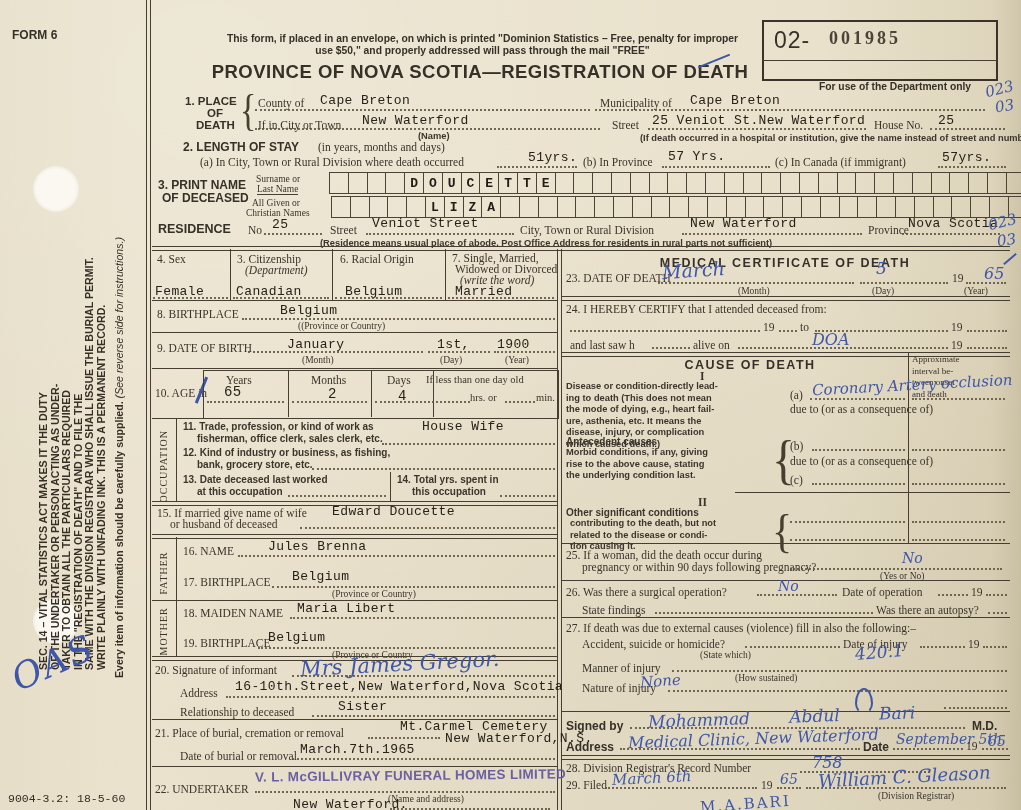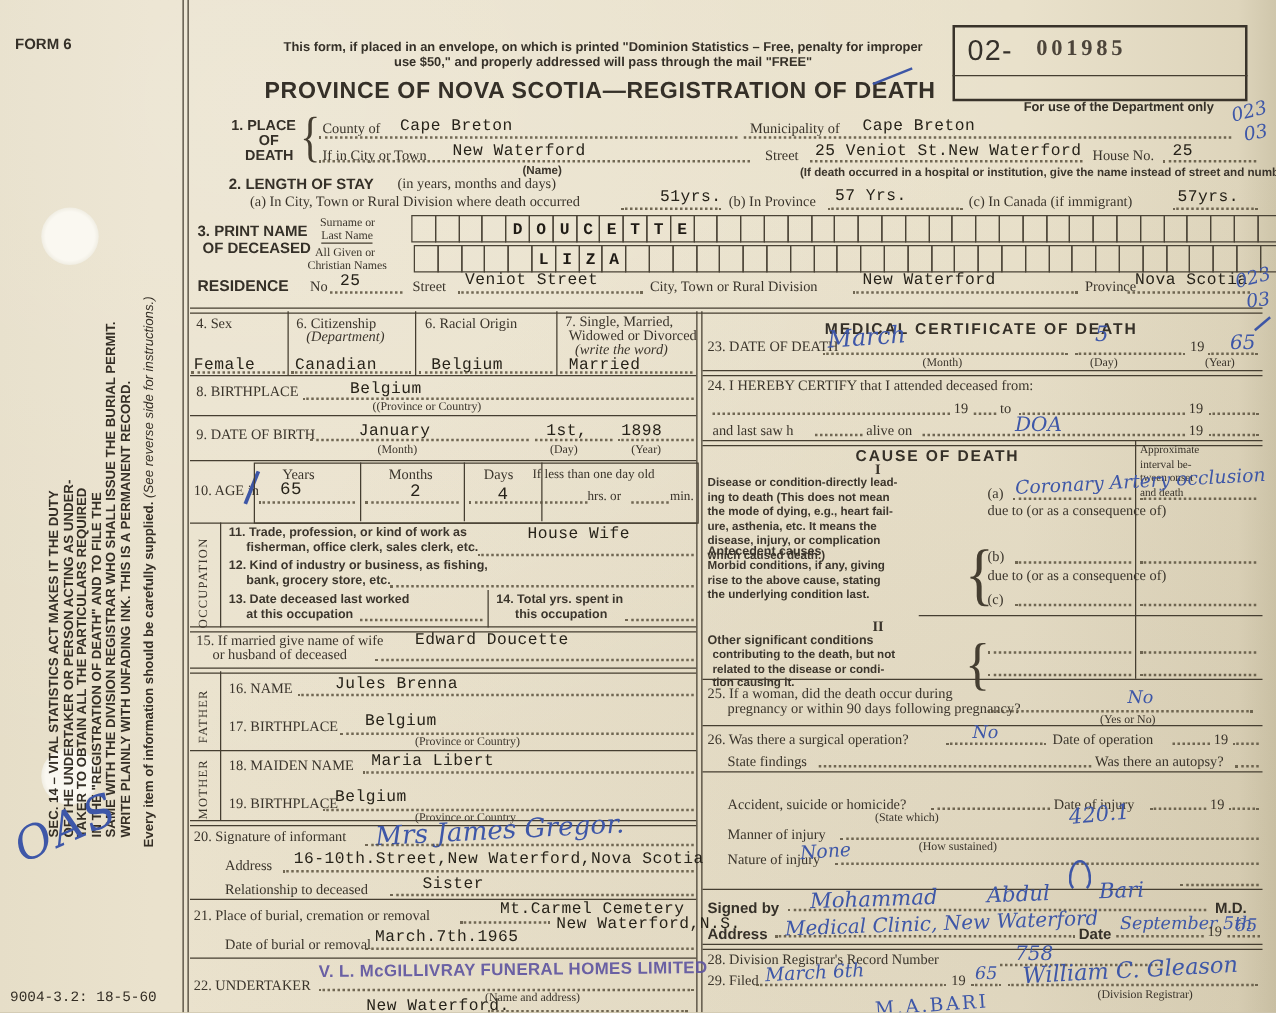--- a/index.html
+++ b/index.html
@@ -206,31 +206,32 @@
   <div class="abs t" style="left:372px;top:216px">Veniot Street</div>
   <div class="d" style="left:366px;top:233px;width:148px"></div>
   <div class="abs s" style="left:520px;top:224px">City, Town or Rural Division</div>
   <div class="abs t" style="left:690px;top:216px">New Waterford</div>
   <div class="d" style="left:682px;top:233px;width:180px"></div>
   <div class="abs s" style="left:868px;top:224px">Province</div>
   <div class="abs t" style="left:908px;top:216px">Nova Scotia</div>
   <div class="d" style="left:902px;top:233px;width:98px"></div>
   <div class="abs h" style="left:988px;top:213px;font-size:15px;transform:rotate(-14deg)">023</div>
   <div class="abs h" style="left:997px;top:231px;font-size:15px;transform:rotate(-8deg)">03</div>
+  <div class="abs b9" style="left:320px;top:238px">(Residence means usual place of abode. Post Office Address for residents in rural parts not sufficient)</div>
 
   <div class="dl" style="left:152px;top:246px;width:858px"></div>
 
   <div class="vl" style="left:557px;top:249px;height:561px"></div>
   <div class="vl" style="left:561px;top:249px;height:561px"></div>
 
   <div class="vl" style="left:230px;top:249px;height:51px"></div>
   <div class="vl" style="left:332px;top:249px;height:51px"></div>
   <div class="vl" style="left:445px;top:249px;height:51px"></div>
   <div class="abs s" style="left:157px;top:253px">4. Sex</div>
-  <div class="abs s" style="left:237px;top:253px">6. Citizenship</div>
+  <div class="abs s" style="left:237px;top:253px">3. Citizenship</div>
   <div class="abs s si" style="left:245px;top:264px">(Department)</div>
   <div class="abs s" style="left:340px;top:253px">6. Racial Origin</div>
   <div class="abs s" style="left:452px;top:252px">7. Single, Married,</div>
   <div class="abs s" style="left:455px;top:263px">Widowed or Divorced</div>
   <div class="abs s si" style="left:460px;top:274px">(write the word)</div>
   <div class="abs t" style="left:155px;top:284px">Female</div>
   <div class="abs t" style="left:236px;top:284px">Canadian</div>
   <div class="abs t" style="left:345px;top:284px">Belgium</div>
   <div class="abs t" style="left:455px;top:284px">Married</div>
   <div class="d" style="left:153px;top:297px;width:75px"></div>
@@ -241,21 +242,21 @@
 
   <div class="abs s" style="left:157px;top:308px">8. BIRTHPLACE</div>
   <div class="abs t" style="left:280px;top:303px">Belgium</div>
   <div class="d" style="left:242px;top:318px;width:313px"></div>
   <div class="abs s9" style="left:298px;top:321px">((Province or Country)</div>
   <div class="hl" style="left:152px;top:332px;width:405px"></div>
 
   <div class="abs s" style="left:157px;top:342px">9. DATE OF BIRTH</div>
   <div class="abs t" style="left:287px;top:337px">January</div>
   <div class="abs t" style="left:437px;top:337px">1st,</div>
-  <div class="abs t" style="left:497px;top:337px">1898</div>
+  <div class="abs t" style="left:497px;top:337px">1900</div>
   <div class="d" style="left:248px;top:351px;width:175px"></div>
   <div class="d" style="left:428px;top:351px;width:62px"></div>
   <div class="d" style="left:494px;top:351px;width:61px"></div>
   <div class="abs s9" style="left:302px;top:355px">(Month)</div>
   <div class="abs s9" style="left:440px;top:355px">(Day)</div>
   <div class="abs s9" style="left:505px;top:355px">(Year)</div>
   <div class="hl" style="left:152px;top:368px;width:405px"></div>
 
   <div class="abs s" style="left:155px;top:387px">10. AGE in</div>
   <div class="abs" style="left:200px;top:376px;width:2.5px;height:28px;background:#3d56a6;transform:rotate(22deg)"></div>
@@ -448,20 +449,21 @@
   <div class="abs s" style="left:842px;top:586px">Date of operation</div>
   <div class="d" style="left:938px;top:594px;width:30px"></div>
   <div class="abs s" style="left:971px;top:586px">19</div>
   <div class="d" style="left:986px;top:594px;width:21px"></div>
   <div class="abs s" style="left:582px;top:604px">State findings</div>
   <div class="d" style="left:655px;top:612px;width:218px"></div>
   <div class="abs s" style="left:876px;top:604px">Was there an autopsy?</div>
   <div class="d" style="left:988px;top:612px;width:19px"></div>
   <div class="hl" style="left:562px;top:617px;width:448px"></div>
 
+  <div class="abs s" style="left:566px;top:622px">27. If death was due to external causes (violence) fill in also the following:–</div>
   <div class="abs s" style="left:582px;top:638px">Accident, suicide or homicide?</div>
   <div class="d" style="left:745px;top:646px;width:95px"></div>
   <div class="abs s" style="left:843px;top:638px">Date of injury</div>
   <div class="d" style="left:920px;top:646px;width:45px"></div>
   <div class="abs s" style="left:968px;top:638px">19</div>
   <div class="d" style="left:983px;top:646px;width:24px"></div>
   <div class="abs s9" style="left:700px;top:650px">(State which)</div>
   <div class="abs h" style="left:855px;top:642px;font-size:17px;transform:rotate(-5deg)">420.1</div>
   <div class="abs s" style="left:582px;top:662px">Manner of injury</div>
   <div class="d" style="left:672px;top:670px;width:335px"></div>

